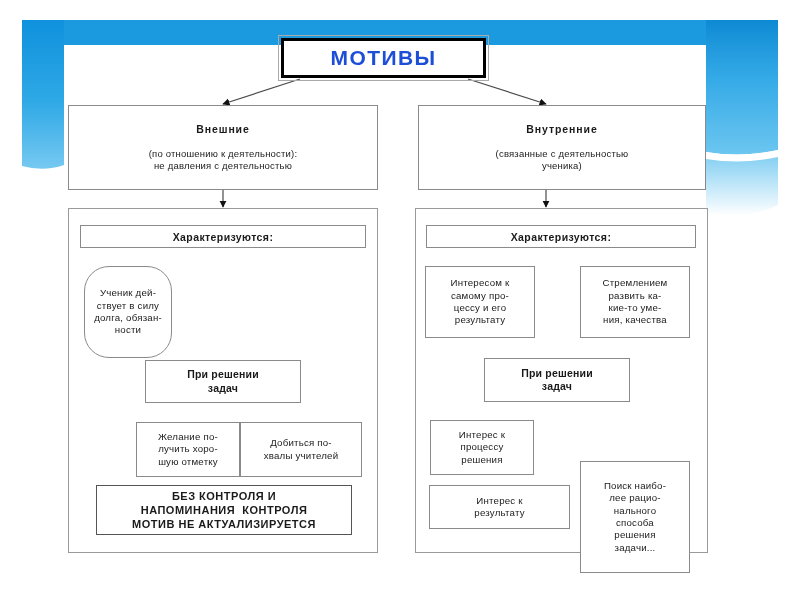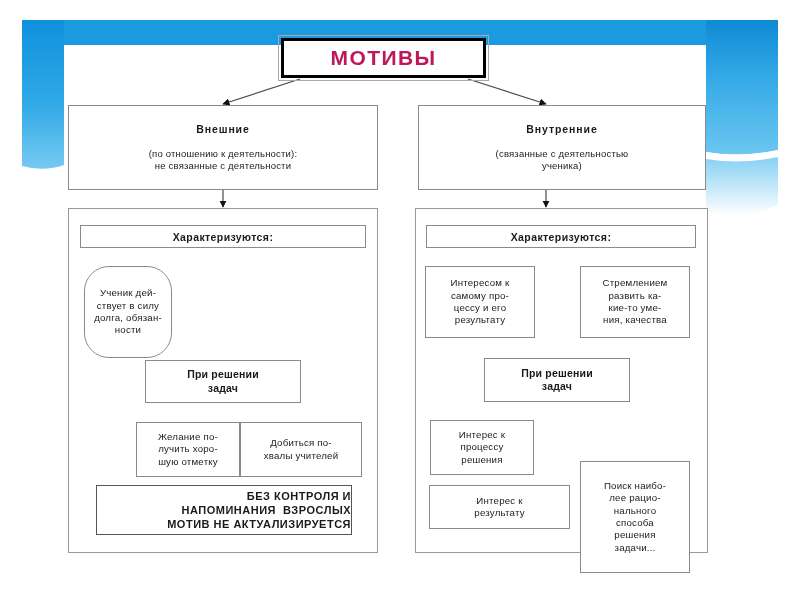--- a/index.html
+++ b/index.html
@@ -23,21 +23,21 @@
     letter-spacing:.2px;
   }
   .node .ln{display:block;white-space:pre;line-height:1.28;}
 
   
   #title-box{
     position:absolute;left:281px;top:38px;width:205px;height:40px;
     box-sizing:border-box;background:#fff;
     border:3px solid #000;outline:1px solid #a9a9a9;outline-offset:2px;
     display:flex;align-items:center;justify-content:center;
-    font-weight:bold;font-size:21px;letter-spacing:1.4px;color:#be185d;
+    font-weight:bold;font-size:21px;letter-spacing:1.4px;color:#1d4ed8;
   }
 
   
   .branch-head{font-size:9.5px;}
   .branch-head .title{font-weight:bold;font-size:10.5px;margin-bottom:12px;letter-spacing:.9px;}
 
   
   .frame{position:absolute;box-sizing:border-box;background:#fff;border:1px solid #9a9a9a;}
 
   .charact{font-weight:bold;font-size:10.5px;letter-spacing:.4px;}
@@ -108,21 +108,21 @@
       <path d="M626,402 L626,420"></path>
       <path d="M556,402 L556,484"></path>
     </g>
   </svg>
 
   <div id="title-box">МОТИВЫ</div>
 
   <div class="node branch-head" style="left:68px;top:105px;width:310px;height:85px;">
     <span class="ln title">Внешние</span>
     <span class="ln">(по отношению к деятельности):</span>
-    <span class="ln">не связанные с деятельности</span>
+    <span class="ln">не давления с деятельностью</span>
   </div>
 
   <div class="frame" style="left:68px;top:208px;width:310px;height:345px;"></div>
 
   <div class="node charact" style="left:80px;top:225px;width:286px;height:23px;">Характеризуются:</div>
 
   <div class="node leaf" style="left:84px;top:266px;width:88px;height:92px;border-radius:25px;">
     <span class="ln">Ученик дей-</span>
     <span class="ln">ствует в силу</span>
     <span class="ln">долга, обязан-</span>
@@ -139,23 +139,23 @@
     <span class="ln">Желание по-</span>
     <span class="ln">лучить хоро-</span>
     <span class="ln">шую отметку</span>
   </div>
 
   <div class="node leaf" style="left:240px;top:422px;width:122px;height:55px;">
     <span class="ln">Добиться по-</span>
     <span class="ln">хвалы учителей</span>
   </div>
 
-  <div class="node caps" style="left:96px;top:485px;width:256px;height:50px;border-color:#555;align-items:flex-end;">
+  <div class="node caps" style="left:96px;top:485px;width:256px;height:50px;border-color:#555;">
     <span class="ln">БЕЗ КОНТРОЛЯ И</span>
-    <span class="ln">НАПОМИНАНИЯ  ВЗРОСЛЫХ</span>
+    <span class="ln">НАПОМИНАНИЯ  КОНТРОЛЯ</span>
     <span class="ln">МОТИВ НЕ АКТУАЛИЗИРУЕТСЯ</span>
   </div>
 
   <div class="node branch-head" style="left:418px;top:105px;width:288px;height:85px;">
     <span class="ln title">Внутренние</span>
     <span class="ln">(связанные с деятельностью</span>
     <span class="ln">ученика)</span>
   </div>
 
   <div class="frame" style="left:415px;top:208px;width:293px;height:345px;"></div>

